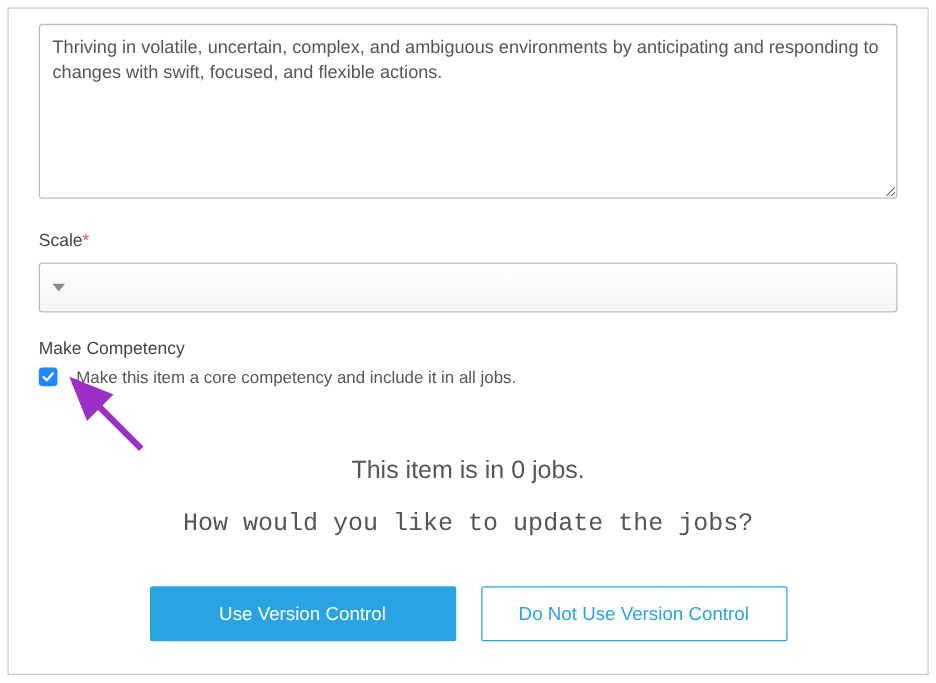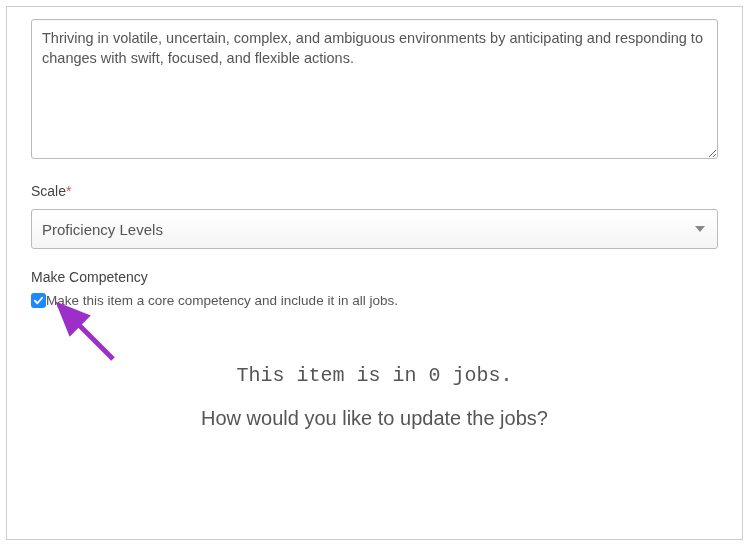--- a/index.html
+++ b/index.html
@@ -4,46 +4,45 @@
   <style>
     * { box-sizing: border-box; margin: 0; padding: 0; }
     body { font-family: "Segoe UI", "Helvetica Neue", Arial, sans-serif; background: #fff; width: 749px; height: 546px; position: relative; }
     .panel { position: absolute; left: 6px; top: 6px; right: 6px; bottom: 6px; border: 1px solid #ccc; background: #fff; padding: 12px 24px 24px 24px; }
     .textarea-desc { width: 100%; height: 140px; border: 1px solid #bbb; border-radius: 3px; padding: 8px 10px; font-family: inherit; font-size: 14.5px; color: #555; line-height: 1.4; resize: both; box-shadow: inset 0 1px 0 rgba(0,0,0,0.03); }
     .field-label { display: block; margin-top: 20px; font-size: 14px; font-weight: 400; color: #444; }
     .req { color: #d9534f; }
     .select-wrap { margin-top: 10px; position: relative; }
     .select { width: 100%; height: 40px; border: 1px solid #bbb; border-radius: 3px; background: linear-gradient(#fff,#f5f5f5); padding: 0 10px; font-size: 15px; color: #555; text-align: left; cursor: pointer; display: flex; align-items: center; justify-content: space-between; }
     .caret { width: 0; height: 0; border-left: 5px solid transparent; border-right: 5px solid transparent; border-top: 6px solid #888; margin-right: 2px; }
-    .checkbox-row { margin-top: 8px; display: flex; align-items: center; gap: 0; }
+    .checkbox-row { margin-top: 8px; display: flex; align-items: center; gap: 15px; }
     .chk { width: 15px; height: 15px; border-radius: 3px; background: #1e88ff; display: inline-flex; align-items: center; justify-content: center; cursor: pointer; }
     .chk svg { width: 11px; height: 11px; display: block; }
     .chk-label { font-size: 13.5px; color: #555; }
     .arrow-annotation { position: absolute; left: 40px; top: 290px; pointer-events: none; }
     .info-block { text-align: center; margin-top: 56px; }
-    .info-line1 { font-size: 20px; color: #555; font-family: Liberation Mono, monospace; }
-    .info-line2 { font-size: 20px; color: #555; margin-top: 20px; }
+    .info-line1 { font-size: 20px; color: #555; }
+    .info-line2 { font-size: 20px; color: #555; margin-top: 20px; font-family: Liberation Mono, monospace; }
     .button-row { margin-top: 38px; display: flex; justify-content: center; gap: 20px; }
     .btn { width: 245px; height: 44px; border-radius: 2px; font-size: 15px; cursor: pointer; display: inline-flex; align-items: center; justify-content: center; }
     .btn-primary { background: #29a3e2; color: #fff; border: none; }
     .btn-secondary { background: #fff; color: #29a3e2; border: 1px solid #29a3e2; }
   </style>
 </head>
 <body>
 
 <div class="panel">
 
   <textarea class="textarea-desc" style="">Thriving in volatile, uncertain, complex, and ambiguous environments by anticipating and responding to changes with swift, focused, and flexible actions.</textarea>
 
   <label class="field-label">
     <span>Scale</span><span class="req">*</span>
   </label>
   <div class="select-wrap">
     <button type="button" class="select">
-      <span>Proficiency Levels</span>
       <span class="caret"></span>
     </button>
   </div>
 
   <label class="field-label">Make Competency</label>
   <div class="checkbox-row">
     <span class="chk" role="checkbox" aria-checked="true">
       <svg viewBox="0 0 12 12">
           <path d="M2 6.2 L4.8 9 L10 3" stroke="#fff" stroke-width="2" fill="none" stroke-linecap="round" stroke-linejoin="round"></path>
         </svg>
@@ -58,14 +57,18 @@
       </marker>
     </defs>
     <line x1="66" y1="62" x2="12" y2="8" stroke="#9b2fc8" stroke-width="5" marker-end="url(#ah)"></line>
   </svg>
 
   <div class="info-block">
     <div class="info-line1">This item is in 0 jobs.</div>
     <div class="info-line2">How would you like to update the jobs?</div>
   </div>
 
+  <div class="button-row">
+    <button type="button" class="btn btn-primary">Use Version Control</button>
+    <button type="button" class="btn btn-secondary">Do Not Use Version Control</button>
+  </div>
 
 </div>
 
 </body></html>

